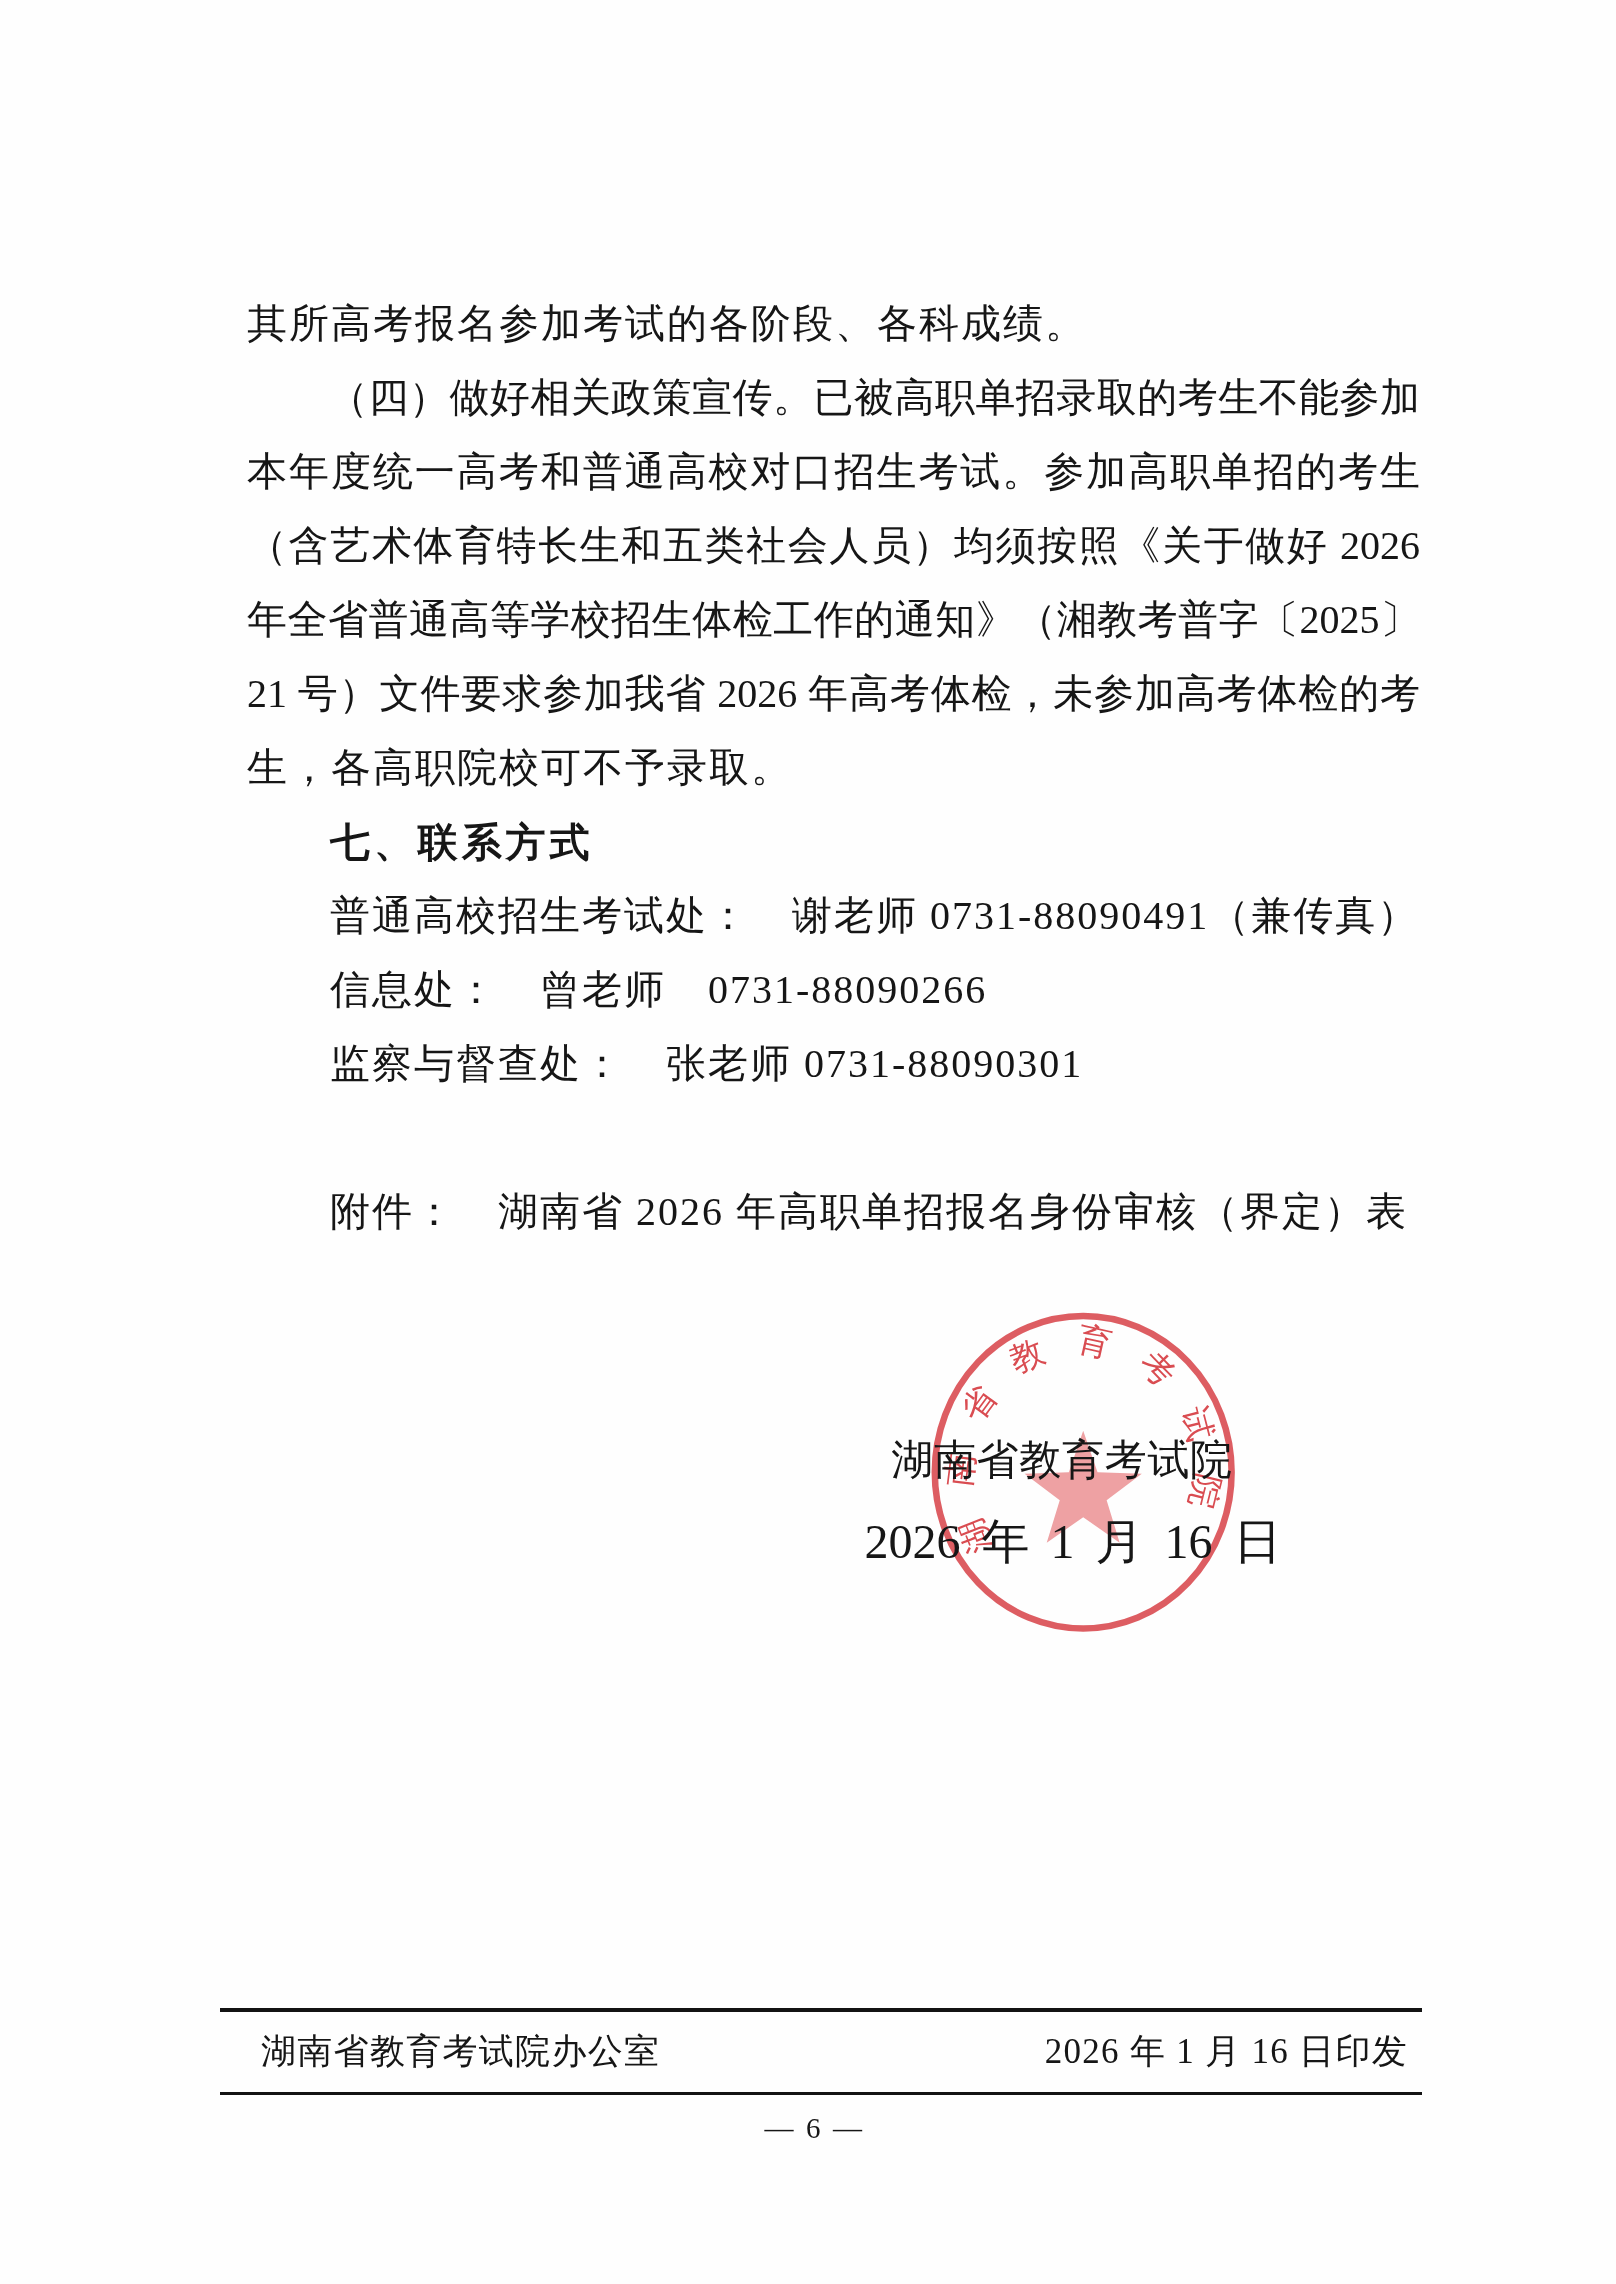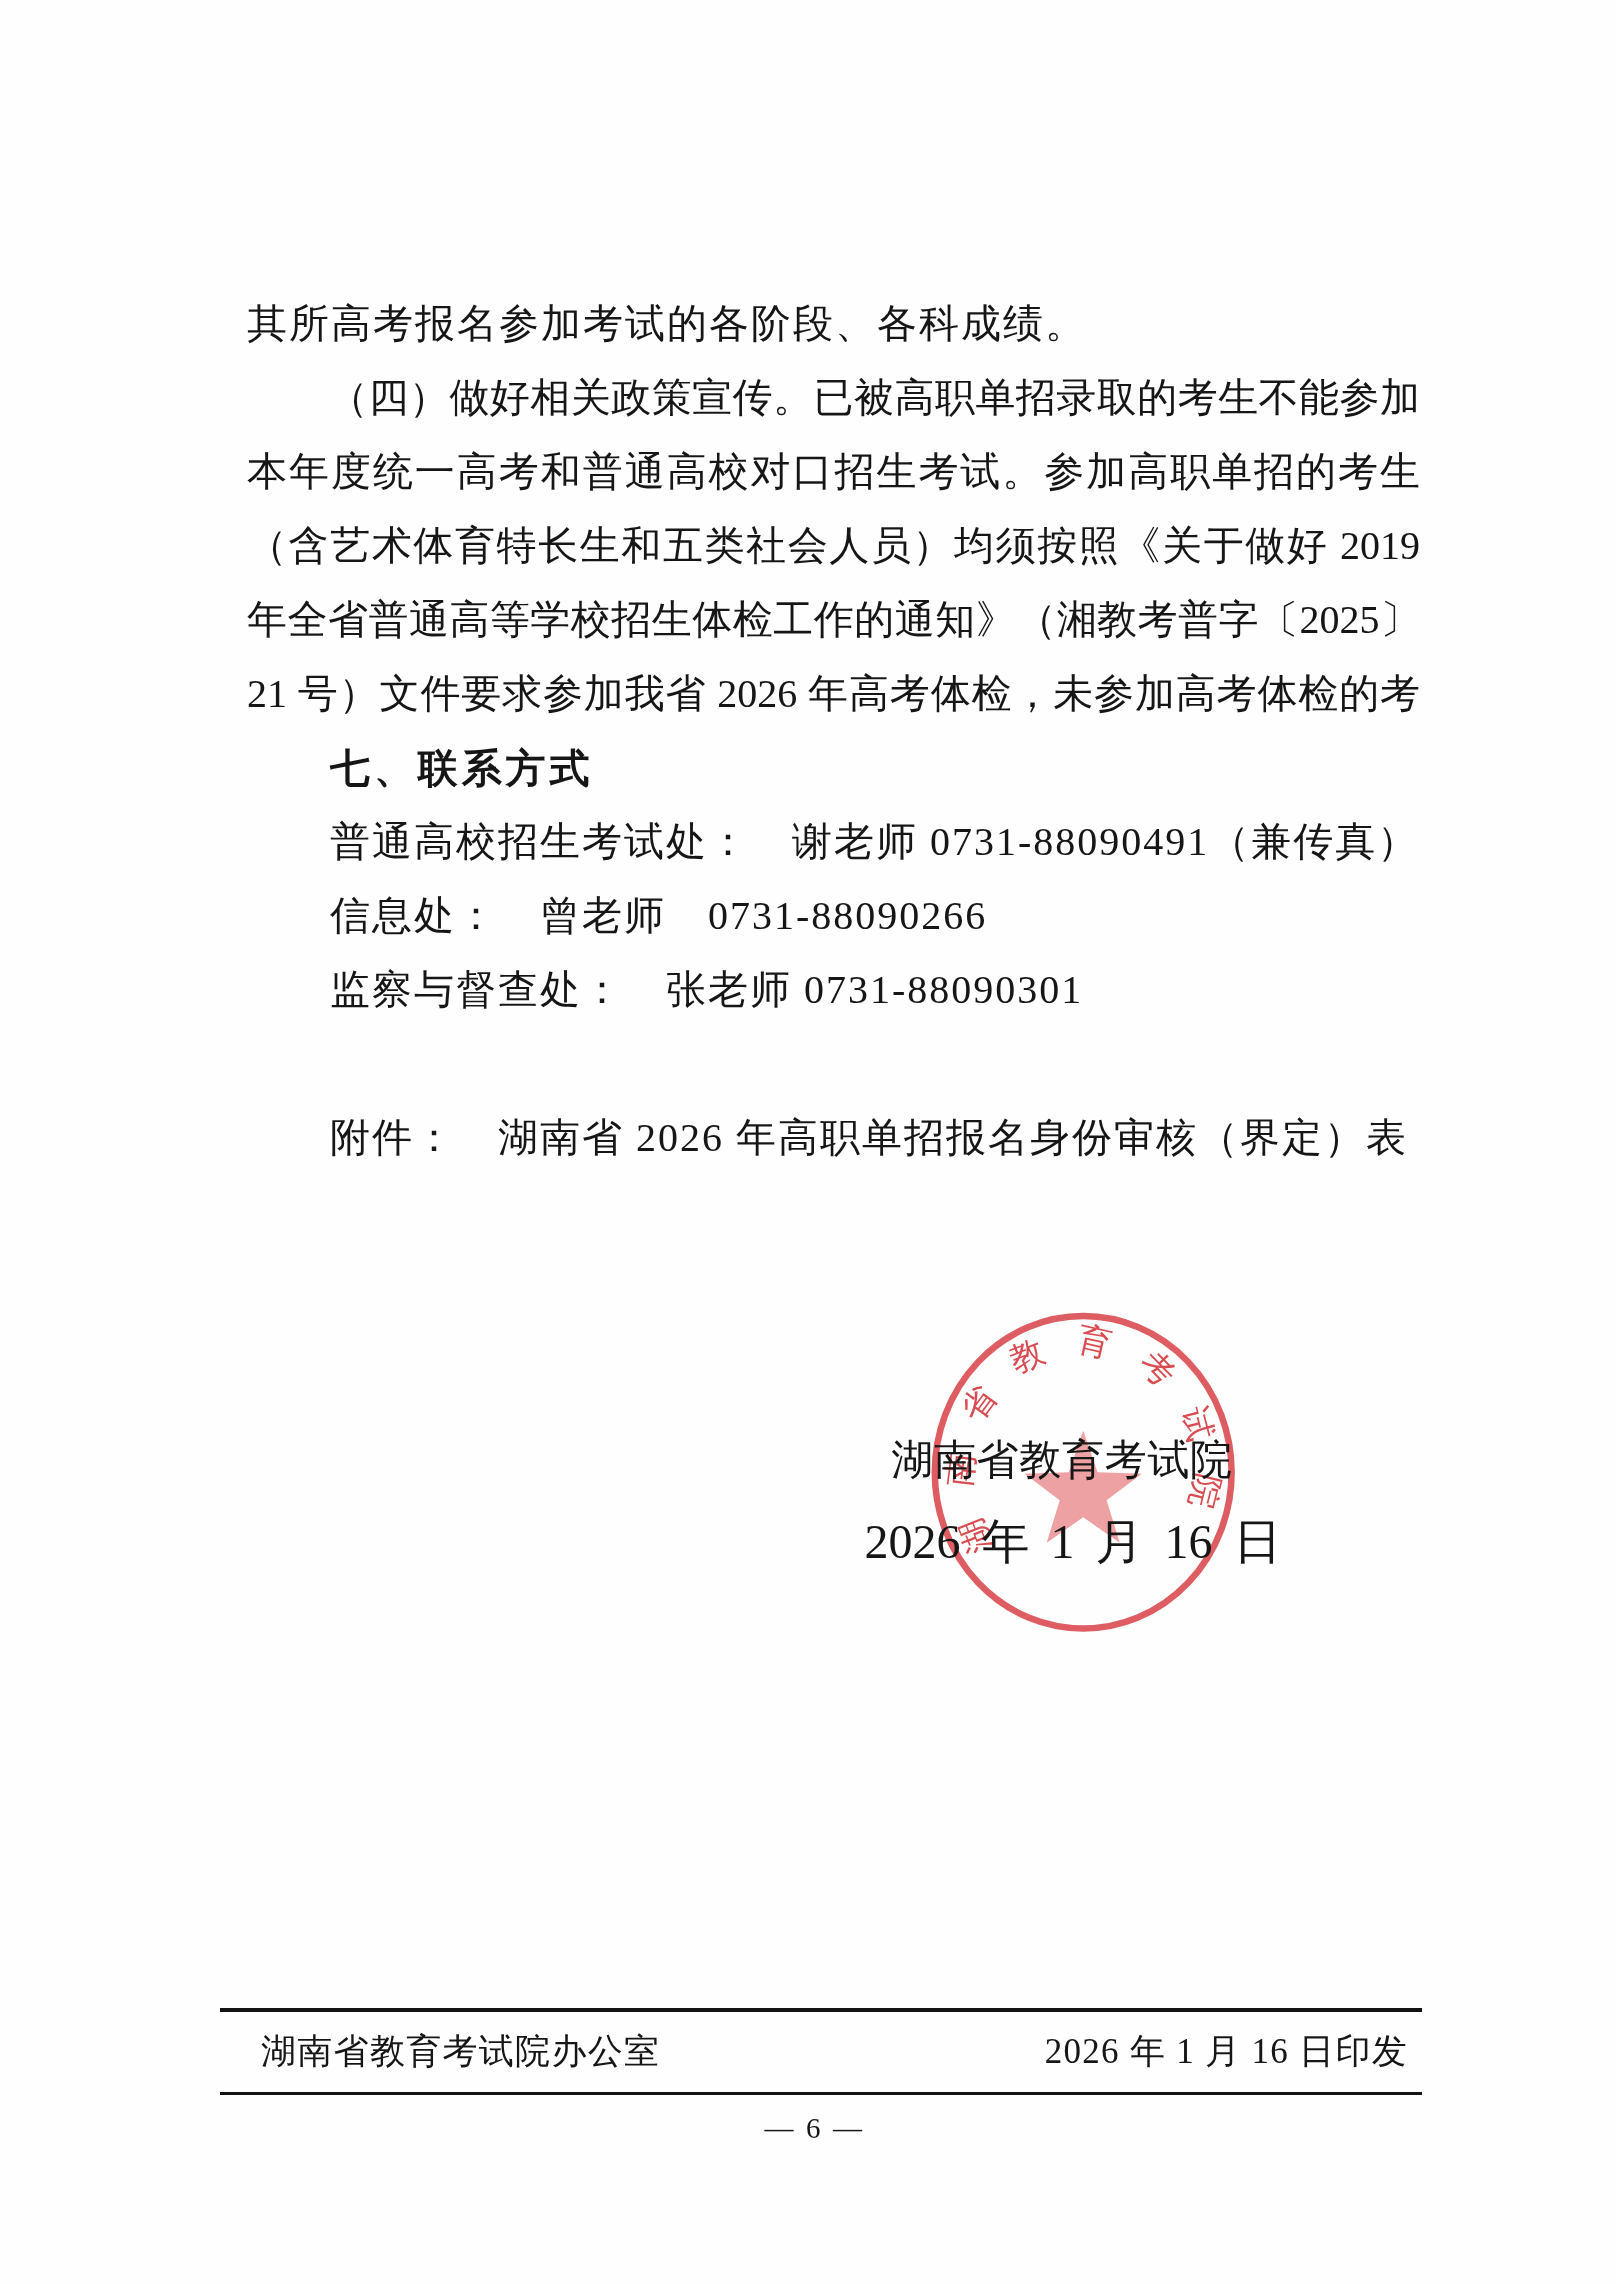--- a/index.html
+++ b/index.html
@@ -125,23 +125,24 @@
 </style>
 </head>
 <body>
 
 <div class="page">
 
   <div class="body-block">
     <div class="line">其所高考报名参加考试的各阶段、各科成绩。</div>
     <div class="line fill indent">（四）做好相关政策宣传。已被高职单招录取的考生不能参加</div>
     <div class="line fill">本年度统一高考和普通高校对口招生考试。参加高职单招的考生</div>
-    <div class="line fill">（含艺术体育特长生和五类社会人员）均须按照《关于做好 2019</div>
+    <div class="line fill">（含艺术体育特长生和五类社会人员）均须按照《关于做好 2026</div>
     <div class="line fill">年全省普通高等学校招生体检工作的通知》（湘教考普字〔2025〕</div>
     <div class="line fill">21 号）文件要求参加我省 2026 年高考体检，未参加高考体检的考</div>
+    <div class="line">生，各高职院校可不予录取。</div>
 
     <div class="line heading indent2">七、联系方式</div>
 
     <div class="line indent2">普通高校招生考试处：　谢老师 0731-88090491（兼传真）</div>
     <div class="line indent2">信息处：　曾老师　0731-88090266</div>
     <div class="line indent2">监察与督查处：　张老师 0731-88090301</div>
 
     <div class="line spacer"></div>
 
     <div class="line indent2">附件：　湖南省 2026 年高职单招报名身份审核（界定）表</div>

